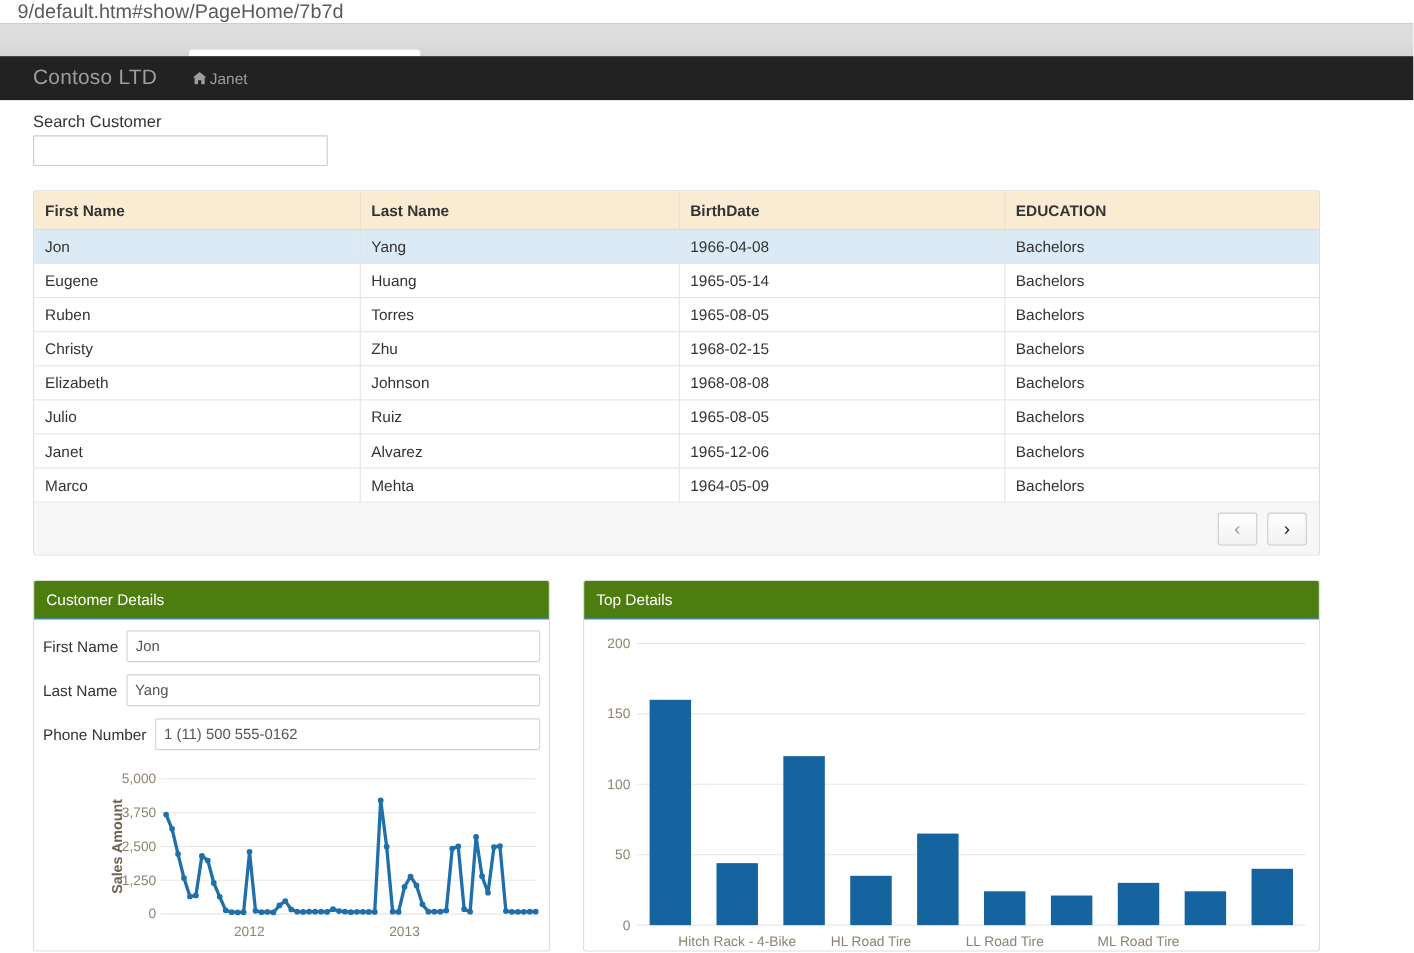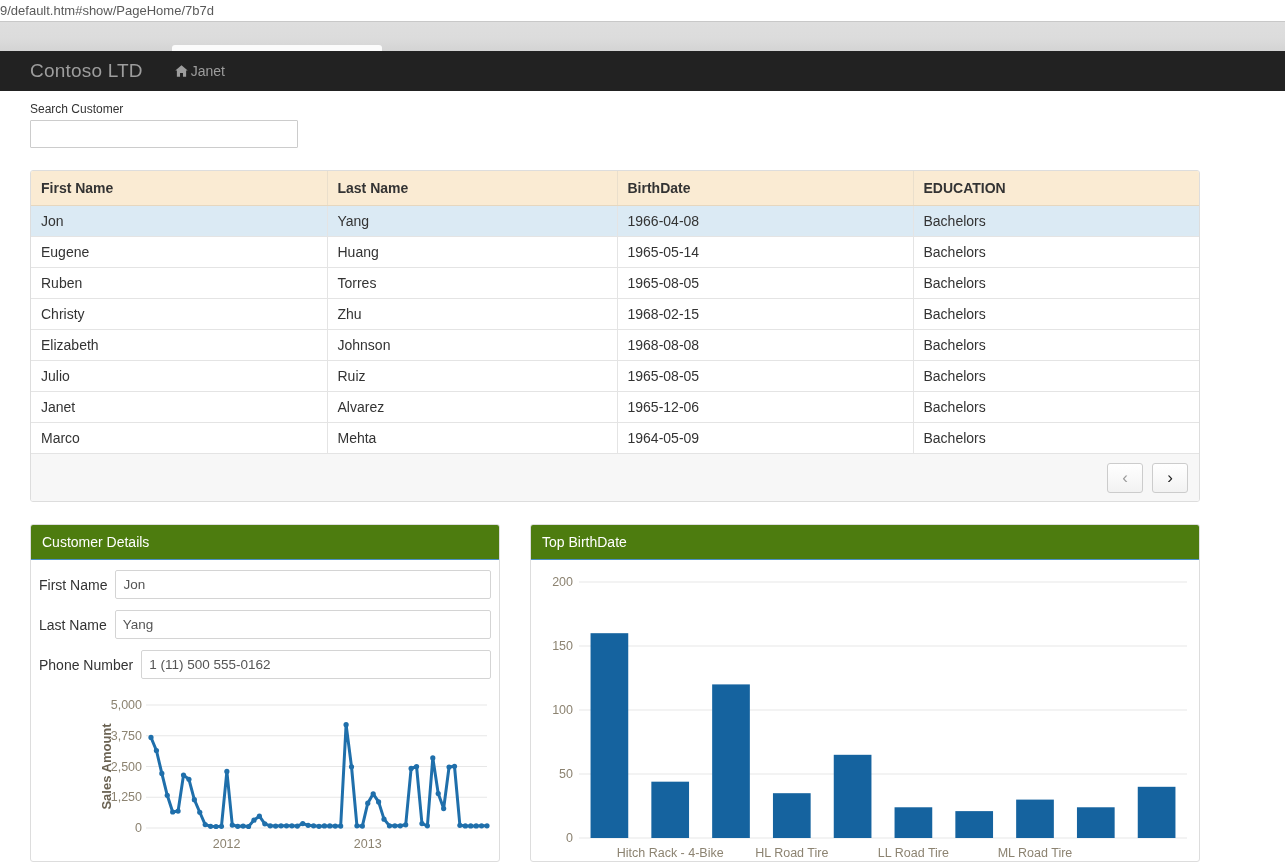--- a/index.html
+++ b/index.html
@@ -9,23 +9,23 @@
     background: #ffffff;
     font-family: "Liberation Sans", sans-serif;
     overflow: hidden;
   }
 
   
   #browser-urlbar {
     height: 21px;
     background: #ffffff;
     color: #5a5a5a;
-    font-size: 13px;
+    font-size: 18px;
     line-height: 21px;
-    padding-left: 0px;
+    padding-left: 16px;
     white-space: nowrap;
     overflow: hidden;
   }
   #browser-tabstrip {
     position: relative;
     height: 30px;
     background: linear-gradient(to bottom, #dedede 0%, #dcdcdc 55%, #d4d4d4 100%);
     border-top: 1px solid #c8c8c8;
   }
   #browser-tab {
@@ -65,21 +65,21 @@
     width: 13px; height: 12px;
     position: relative;
   }
   .fa-home svg { display:block; }
 
   
   #page {
     padding: 0 30px;
   }
   #search-label {
-    font-size: 12px;
+    font-size: 15px;
     color: #333333;
     margin-top: 11px;
     margin-bottom: 4px;
   }
   #search-input {
     width: 268px;
     height: 28px;
     border: 1px solid #cccccc;
     border-radius: 1px;
     padding: 0 7px;
@@ -428,21 +428,21 @@
               <circle cx="431.741935483871" cy="135.909" r="2.6" class="line-dot"></circle>
               <circle cx="437.16129032258067" cy="135.909" r="2.6" class="line-dot"></circle>
               <circle cx="442.5806451612903" cy="135.786" r="2.6" class="line-dot"></circle>
               <circle cx="448" cy="135.786" r="2.6" class="line-dot"></circle>
             </svg>
         </div>
       </div>
     </div>
 
     <div class="panel" id="panel-products">
-      <div class="panel-heading">Top BirthDate</div>
+      <div class="panel-heading">Top Details</div>
       <div class="panel-body">
         <div class="chart-wrap">
           <svg id="bar-chart-svg" width="652" height="300">
               <line x1="40" x2="648" y1="268" y2="268" class="gridline"></line>
               <text x="34" y="272" text-anchor="end" font-size="12.5" class="axis-text">0</text>
               <line x1="40" x2="648" y1="204" y2="204" class="gridline"></line>
               <text x="34" y="208" text-anchor="end" font-size="12.5" class="axis-text">50</text>
               <line x1="40" x2="648" y1="140" y2="140" class="gridline"></line>
               <text x="34" y="144" text-anchor="end" font-size="12.5" class="axis-text">100</text>
               <line x1="40" x2="648" y1="76" y2="76" class="gridline"></line>

